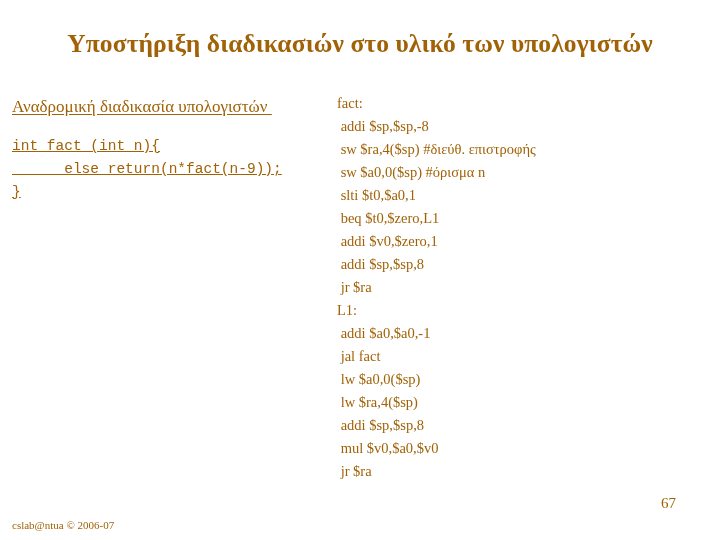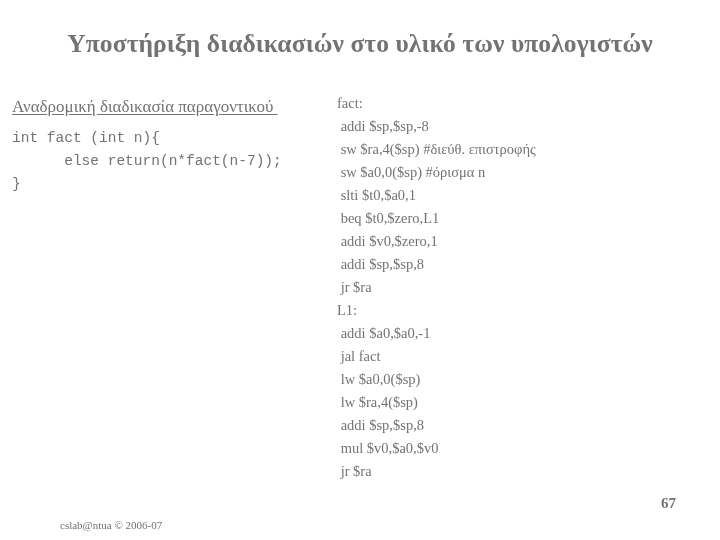--- a/index.html
+++ b/index.html
@@ -41,25 +41,26 @@
   }
   #section-heading {
     font-family: "Liberation Serif", serif;
     font-size: 17px;
     line-height: 21px;
     text-decoration: underline;
     text-underline-offset: 2px;
     white-space: pre;
   }
   #c-code {
-    margin-top: 10px;
+    margin-top: 18px;
     font-family: "Liberation Mono", monospace;
     font-size: 14.5px;
     line-height: 23px;
     white-space: pre;
+    text-decoration: underline;
   }
   .code-line {
     white-space: pre;
   }
 
   
   #asm-code {
     position: absolute;
     left: 337px;
     top: 92px;
@@ -72,43 +73,41 @@
   
   #page-number {
     position: absolute;
     left: 0;
     top: 494px;
     width: 676px;
     text-align: right;
     font-family: "Liberation Serif", serif;
     font-size: 15px;
     line-height: 18px;
-    font-weight: bold;
   }
   #footer-credit {
     position: absolute;
     left: 12px;
     top: 518px;
     font-family: "Liberation Serif", serif;
     font-size: 11px;
     line-height: 14px;
     white-space: pre;
-    margin-left: 48px;
   }
 </style>
 </head>
 <body style="background: rgb(255, 255, 255);">
 
-<div id="slide" style="background: rgb(255, 255, 255); color: #737373;">
+<div id="slide" style="background: rgb(255, 255, 255); color: #a16207;">
 
   <div id="slide-title">Υποστήριξη διαδικασιών στο υλικό των υπολογιστών</div>
 
   <div id="left-column">
-    <div id="section-heading">Αναδρομική διαδικασία παραγοντικού </div>
-    <div id="c-code"><div class="code-line">int fact (int n){</div><div class="code-line">      else return(n*fact(n-7));</div><div class="code-line">}</div></div>
+    <div id="section-heading">Αναδρομική διαδικασία υπολογιστών </div>
+    <div id="c-code"><div class="code-line">int fact (int n){</div><div class="code-line">      else return(n*fact(n-9));</div><div class="code-line">}</div></div>
   </div>
 
   <div id="asm-code"><div class="code-line">fact:</div><div class="code-line"> addi $sp,$sp,-8</div><div class="code-line"> sw $ra,4($sp) #διεύθ. επιστροφής</div><div class="code-line"> sw $a0,0($sp) #όρισμα n</div><div class="code-line"> slti $t0,$a0,1</div><div class="code-line"> beq $t0,$zero,L1</div><div class="code-line"> addi $v0,$zero,1</div><div class="code-line"> addi $sp,$sp,8</div><div class="code-line"> jr $ra</div><div class="code-line">L1:</div><div class="code-line"> addi $a0,$a0,-1</div><div class="code-line"> jal fact</div><div class="code-line"> lw $a0,0($sp)</div><div class="code-line"> lw $ra,4($sp)</div><div class="code-line"> addi $sp,$sp,8</div><div class="code-line"> mul $v0,$a0,$v0</div><div class="code-line"> jr $ra</div></div>
 
   <div id="page-number">67</div>
 
   <div id="footer-credit">cslab@ntua © 2006-07</div>
 
 </div>
 

